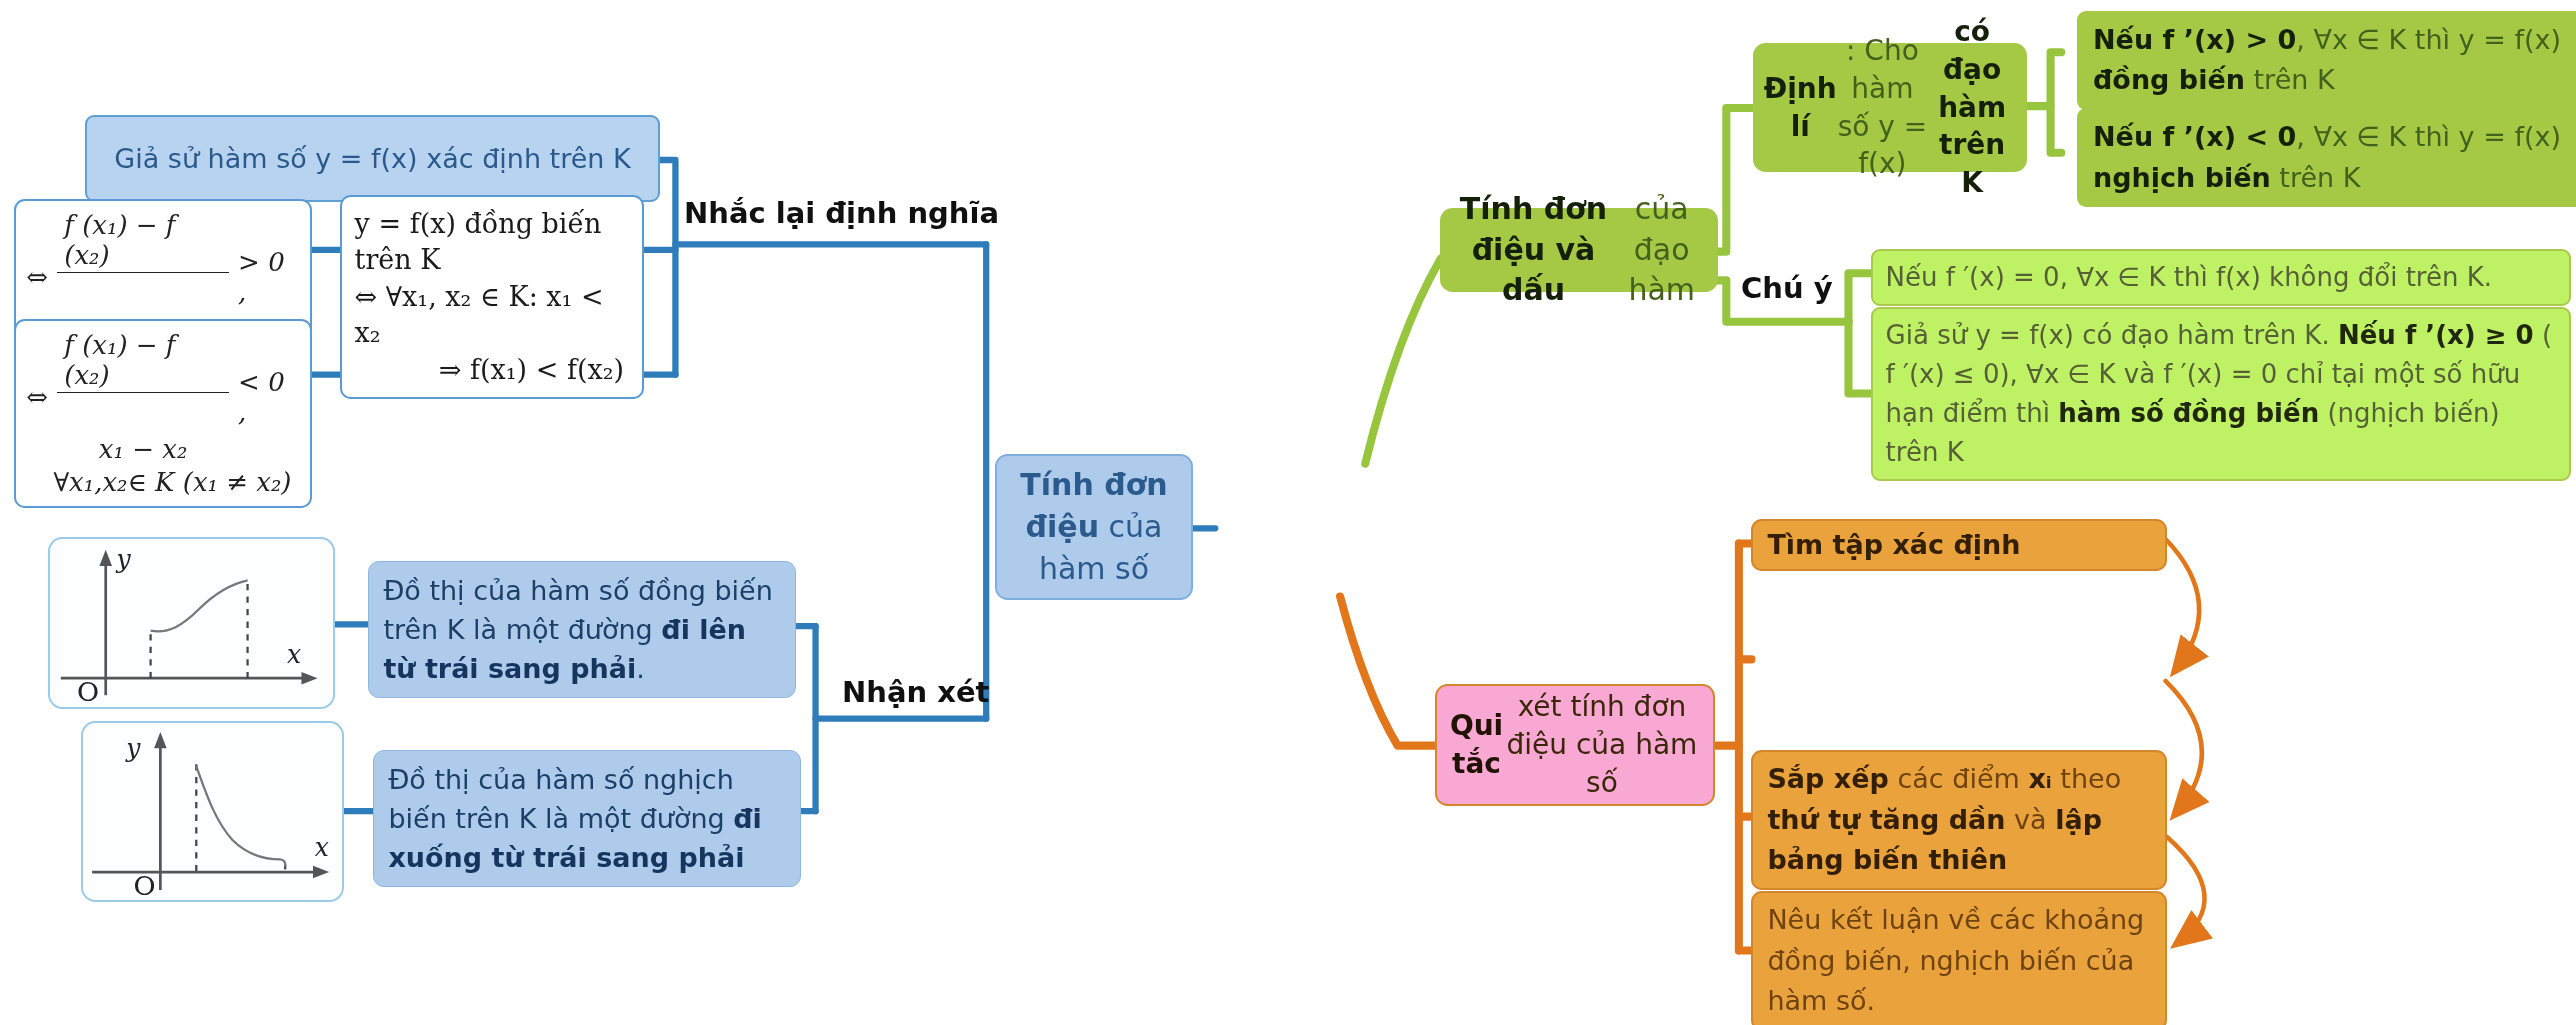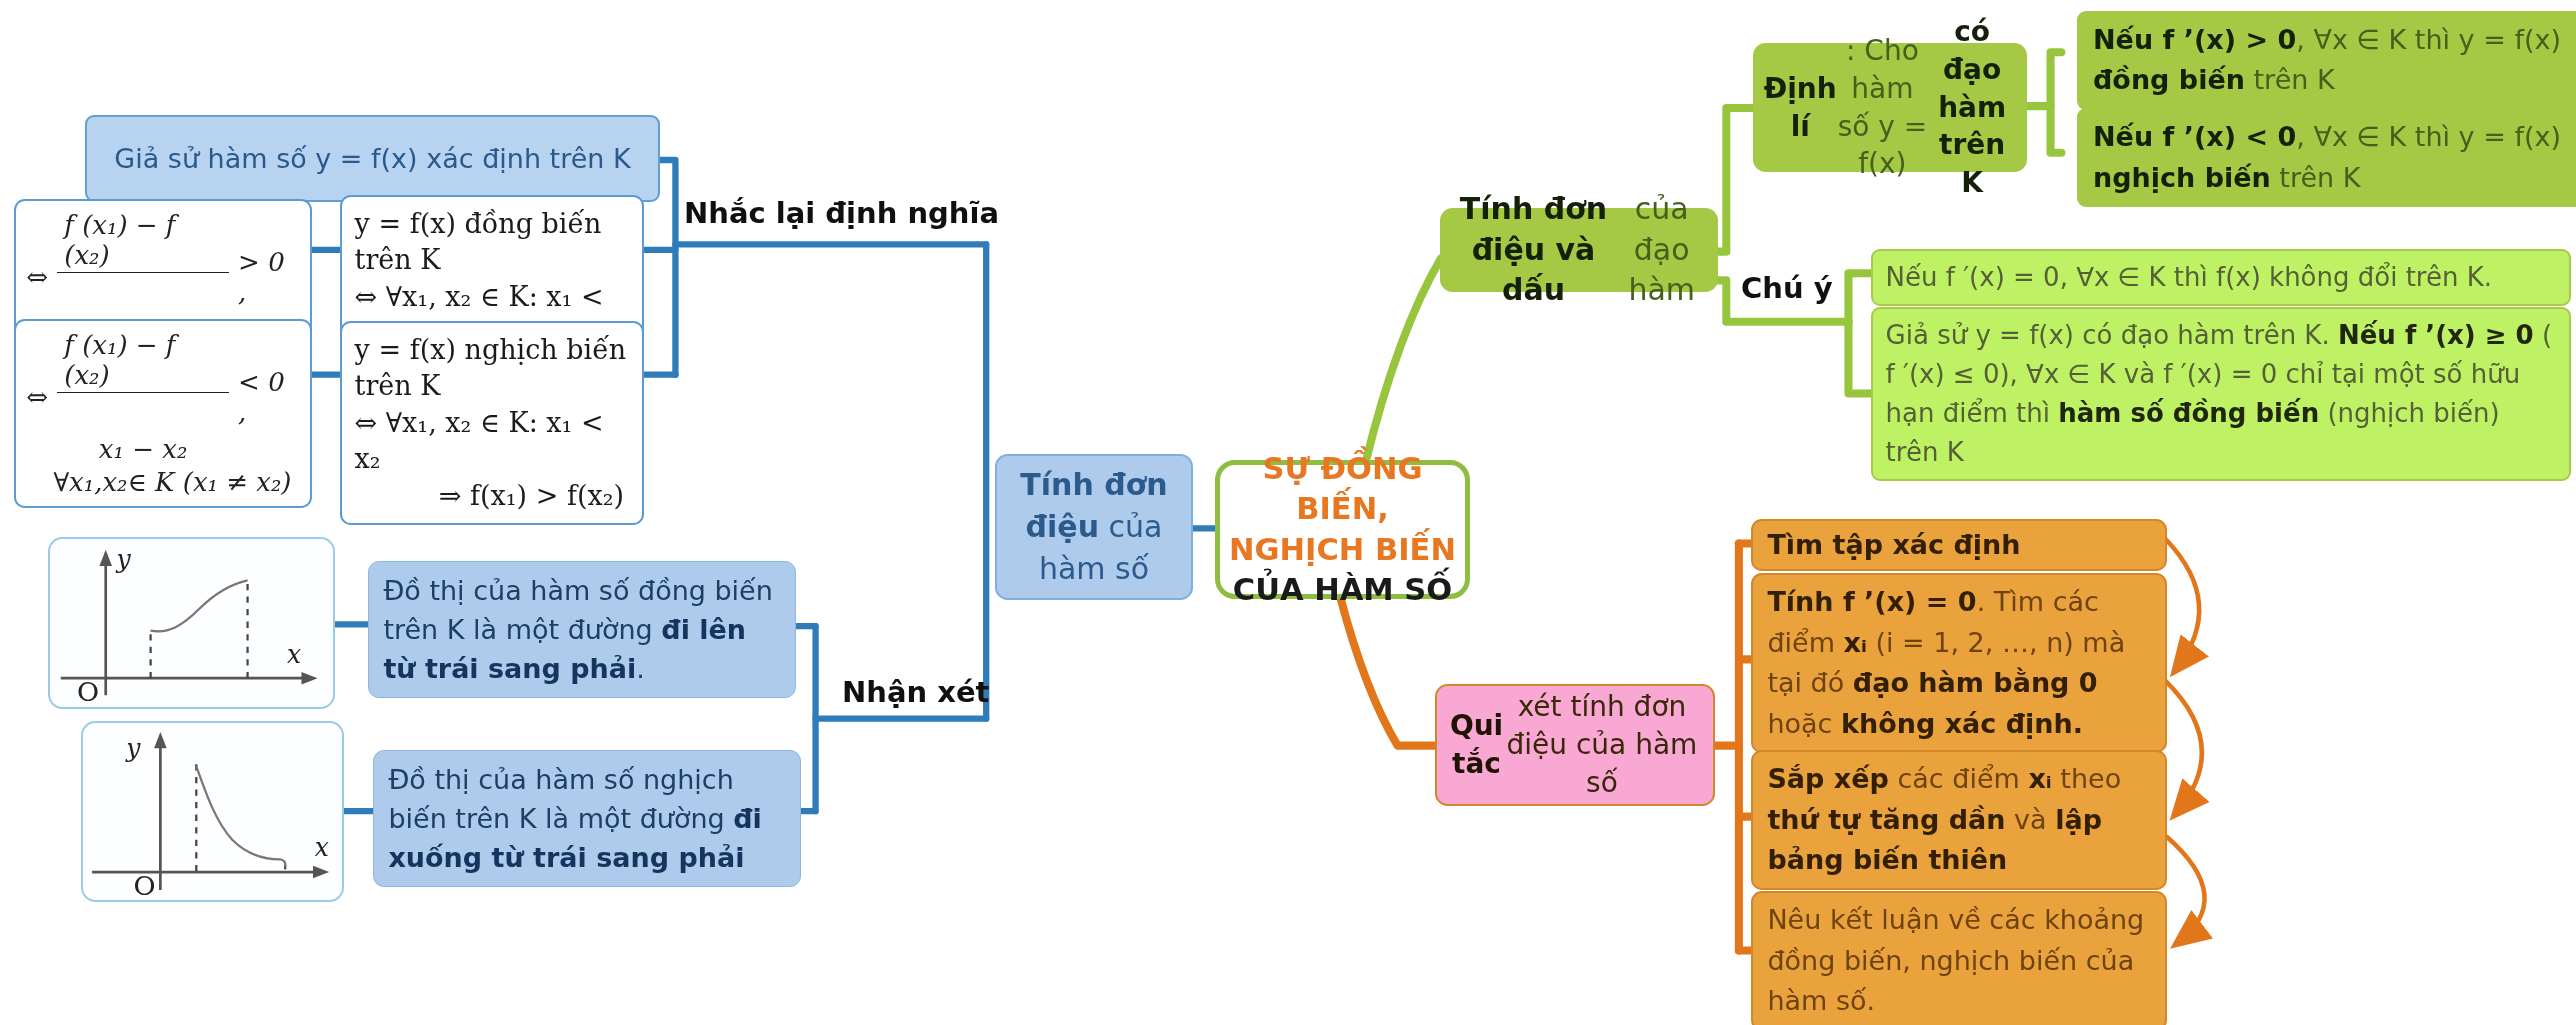--- a/index.html
+++ b/index.html
@@ -147,25 +147,20 @@
     </div>
     <div class="quantline">∀x₁,x₂∈ K (x₁ ≠ x₂)</div>
   </div>
 
   <div class="box whitebox equivbox" style="left:340px;top:195px;width:304px;min-height:109px;">
     <div>y = f(x) đồng biến trên K</div>
     <div>⇔ ∀x₁, x₂ ∈ K: x₁ &lt; x₂</div>
     <div class="l3">⇒ f(x₁) &lt; f(x₂)</div>
   </div>
 
-  <div class="box whitebox equivbox" style="left:340px;top:321px;width:304px;min-height:108px;">
-    <div>y = f(x) nghịch biến trên K</div>
-    <div>⇔ ∀x₁, x₂ ∈ K: x₁ &lt; x₂</div>
-    <div class="l3">⇒ f(x₁) &gt; f(x₂)</div>
-  </div>
 
   <div class="box graphbox" style="left:48px;top:537px;width:287px;height:172px;">
     <svg width="282" height="167" viewBox="0 0 314 186">
       <line x1="12" y1="155" x2="290" y2="155" stroke="#555" stroke-width="3"></line>
       <polygon points="298,155 280,148 280,162" fill="#555"></polygon>
       <line x1="62" y1="174" x2="62" y2="22" stroke="#555" stroke-width="3"></line>
       <polygon points="62,12 55,30 69,30" fill="#555"></polygon>
       <line x1="112" y1="155" x2="112" y2="100" stroke="#444" stroke-width="2.5" stroke-dasharray="7 7"></line>
       <line x1="220" y1="155" x2="220" y2="44" stroke="#444" stroke-width="2.5" stroke-dasharray="7 7"></line>
       <path d="M112 102 C132 106 148 96 166 78 C184 60 202 50 220 46" stroke="#777" stroke-width="2.5" fill="none"></path>
@@ -193,25 +188,20 @@
   <div class="box bluefill remarktext" style="left:368px;top:561px;width:428px;min-height:126px;"><span>Đồ thị của hàm số đồng biến trên K là một đường </span><span class="b">đi lên từ trái sang phải</span><span>.</span></div>
 
   <div class="box bluefill remarktext" style="left:373px;top:750px;width:428px;min-height:126px;"><span>Đồ thị của hàm số nghịch biến trên K là một đường </span><span class="b">đi xuống từ trái sang phải</span></div>
 
   <div class="box branchlabel" style="left:834px;top:675px;margin-left:8px;">Nhận xét</div>
 
   <div class="box bluenode" style="left:995px;top:454px;width:198px;height:146px;">
     <span><span class="b">Tính đơn điệu</span><span> của hàm số</span></span>
   </div>
 
-  <div class="box central" style="left:1215px;top:460px;width:255px;height:139px;">
-    <div class="c-orange">SỰ ĐỒNG BIẾN,</div>
-    <div class="c-orange">NGHỊCH BIẾN</div>
-    <div class="c-black">CỦA HÀM SỐ</div>
-  </div>
 
   <div class="box greennode" style="left:1440px;top:208px;width:278px;height:84px;">
       <span class="b">Tính đơn điệu và dấu</span>
       <span> của đạo hàm</span>
     </div>
 
   <div class="box greennode" style="left:1753px;top:43px;width:274px;height:129px;font-size:28px;">
       <span class="b">Định lí</span>
       <span>: Cho hàm số y = f(x) </span>
       <span class="b">có đạo hàm trên K</span>
@@ -227,20 +217,19 @@
 
   <div class="box notebox" style="left:1871px;top:307px;width:700px;min-height:169px;"><span>Giả sử y = f(x) có đạo hàm trên K. </span><span class="b">Nếu f ’(x) ≥ 0</span><span> ( f ′(x) ≤ 0), ∀x ∈ K và f ′(x) = 0 chỉ tại một số hữu hạn điểm thì </span><span class="b">hàm số đồng biến</span><span> (nghịch biến) trên K</span></div>
 
   <div class="box orangenode" style="left:1435px;top:684px;width:280px;height:122px;">
       <span class="b">Qui tắc</span>
       <span> xét tính đơn điệu của hàm số</span>
     </div>
 
   <div class="box stepbox" style="left:1751px;top:519px;width:416px;min-height:49px;line-height:1.25;"><span class="b">Tìm tập xác định</span></div>
 
-  <div class="box stepbox" style="left:1751px;top:573px;width:416px;min-height:172px;"><span class="b">Tính f ’(x) = 0</span><span>. Tìm các điểm </span><span class="b">xᵢ</span><span> (i = 1, 2, …, n) mà tại đó </span><span class="b">đạo hàm bằng 0</span><span> hoặc </span><span class="b">không xác định.</span></div>
 
   <div class="box stepbox" style="left:1751px;top:750px;width:416px;min-height:133px;"><span class="b">Sắp xếp</span><span> các điểm </span><span class="b">xᵢ</span><span> theo </span><span class="b">thứ tự tăng dần</span><span> và </span><span class="b">lập bảng biến thiên</span></div>
 
   <div class="box stepbox" style="left:1751px;top:891px;width:416px;min-height:119px;"><span>Nêu kết luận về các khoảng đồng biến, nghịch biến của hàm số.</span></div>
 
 </div>
 
 
 </body></html>

